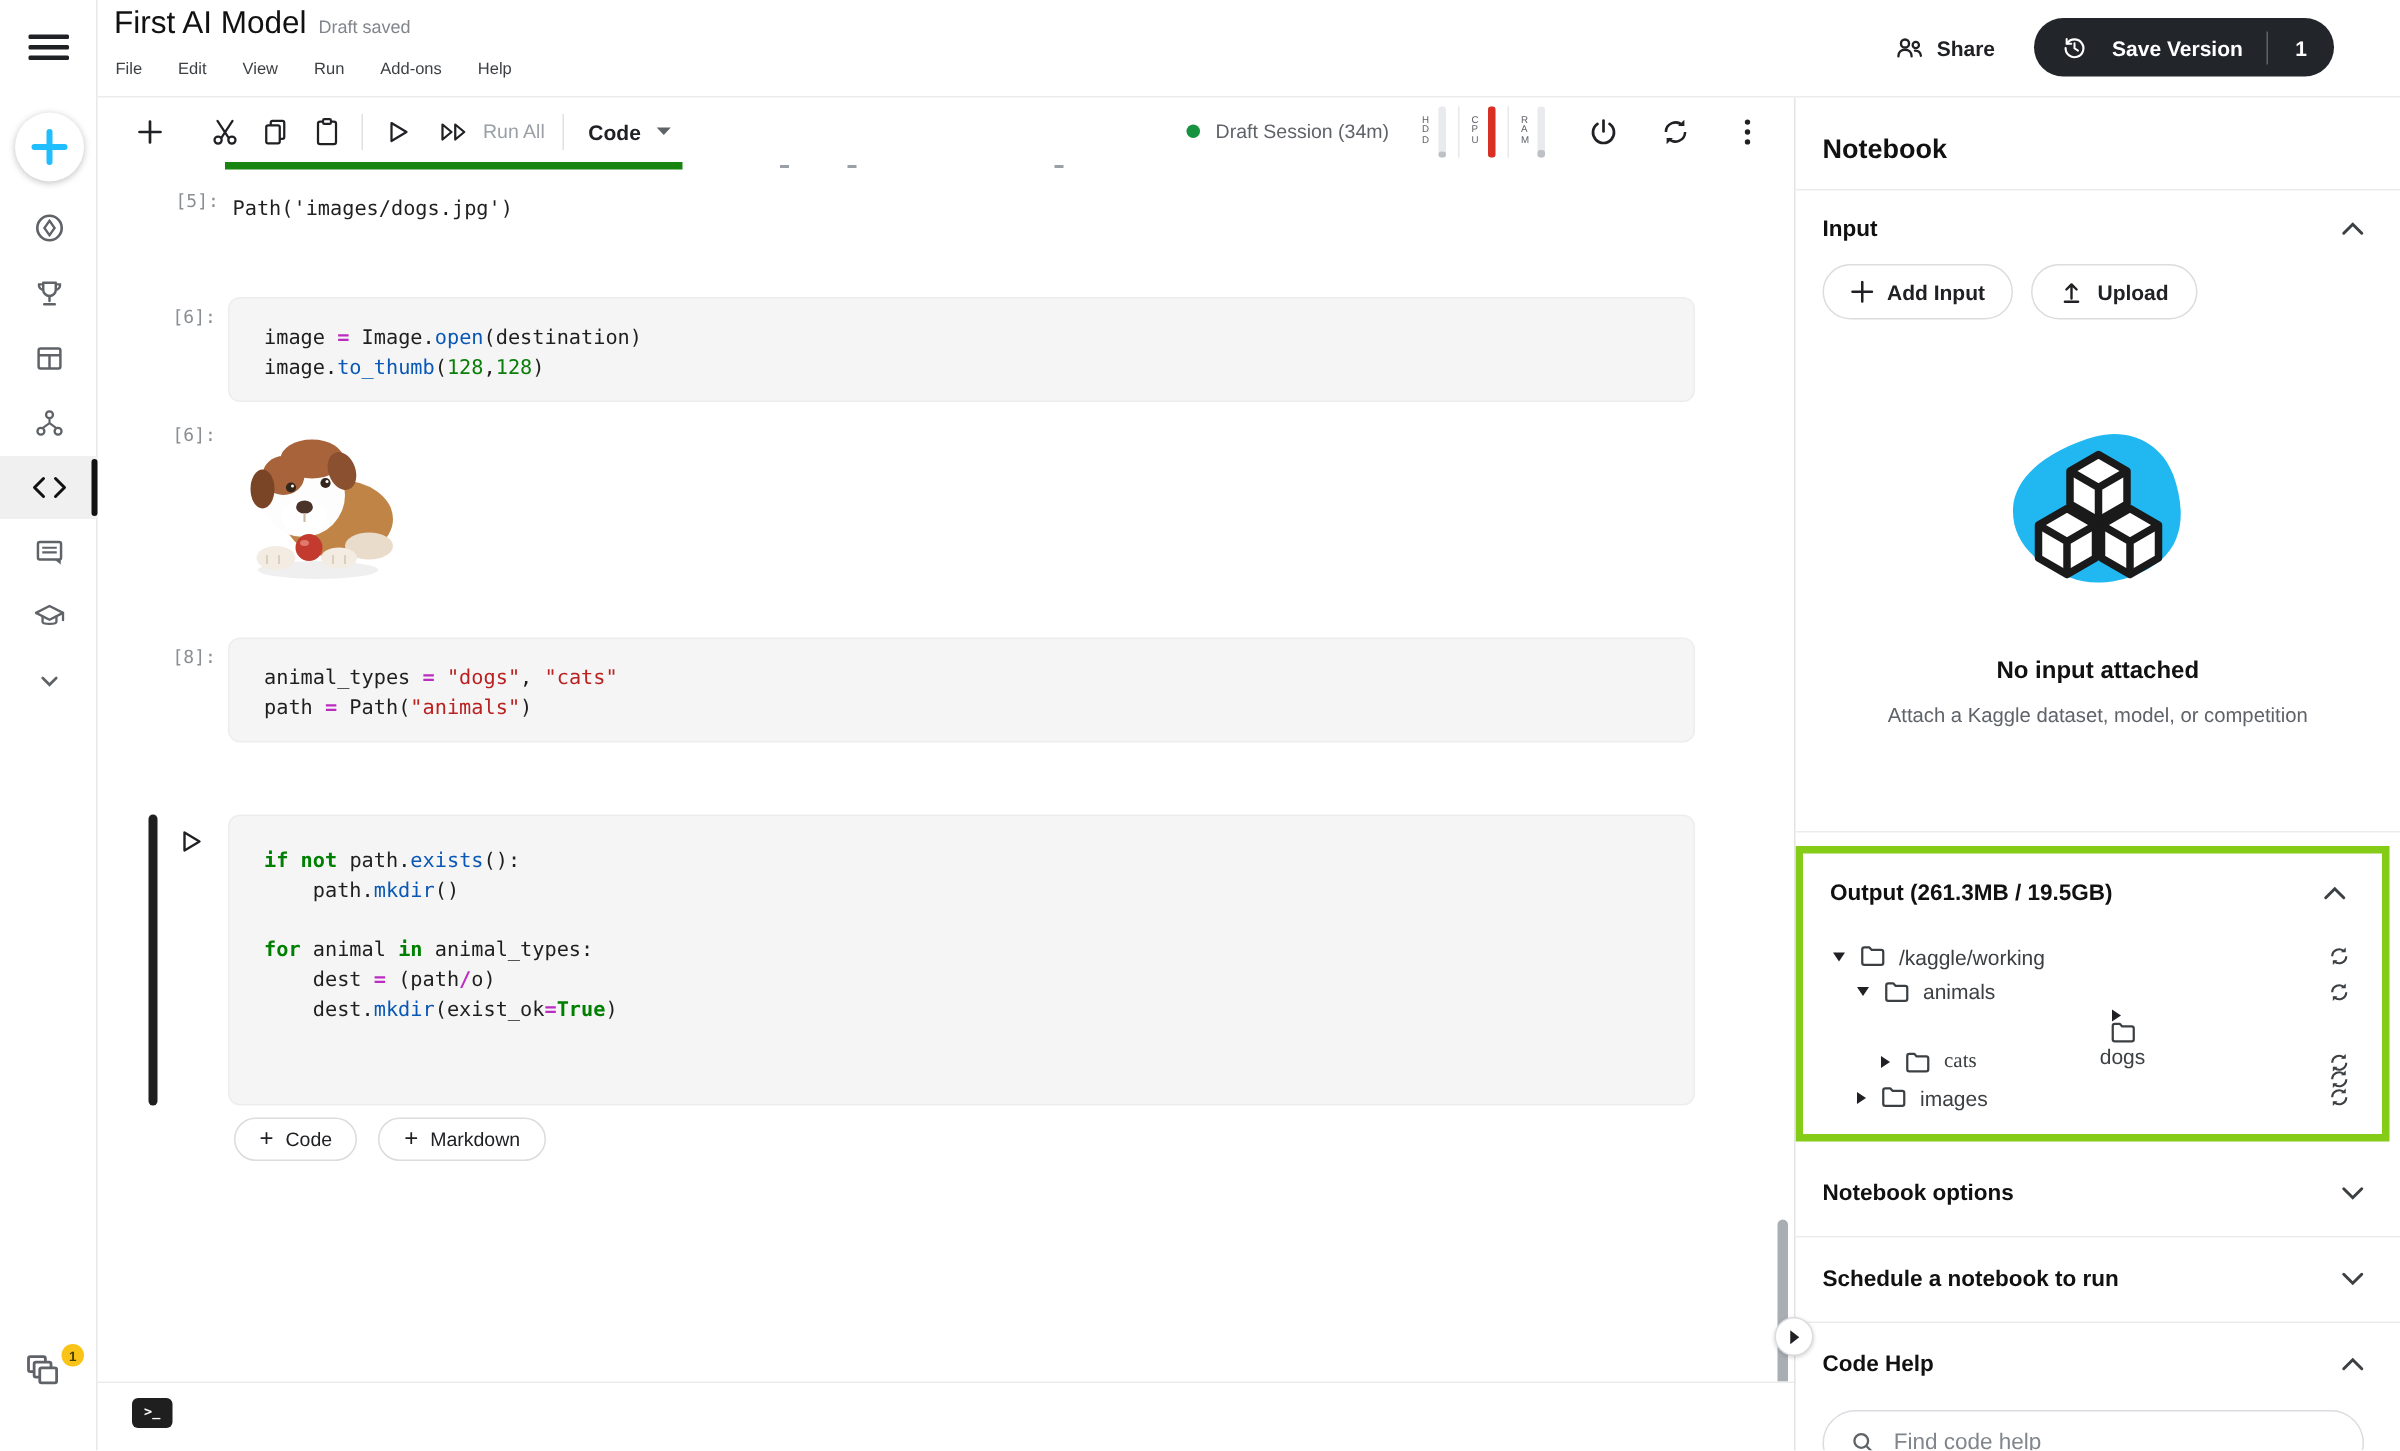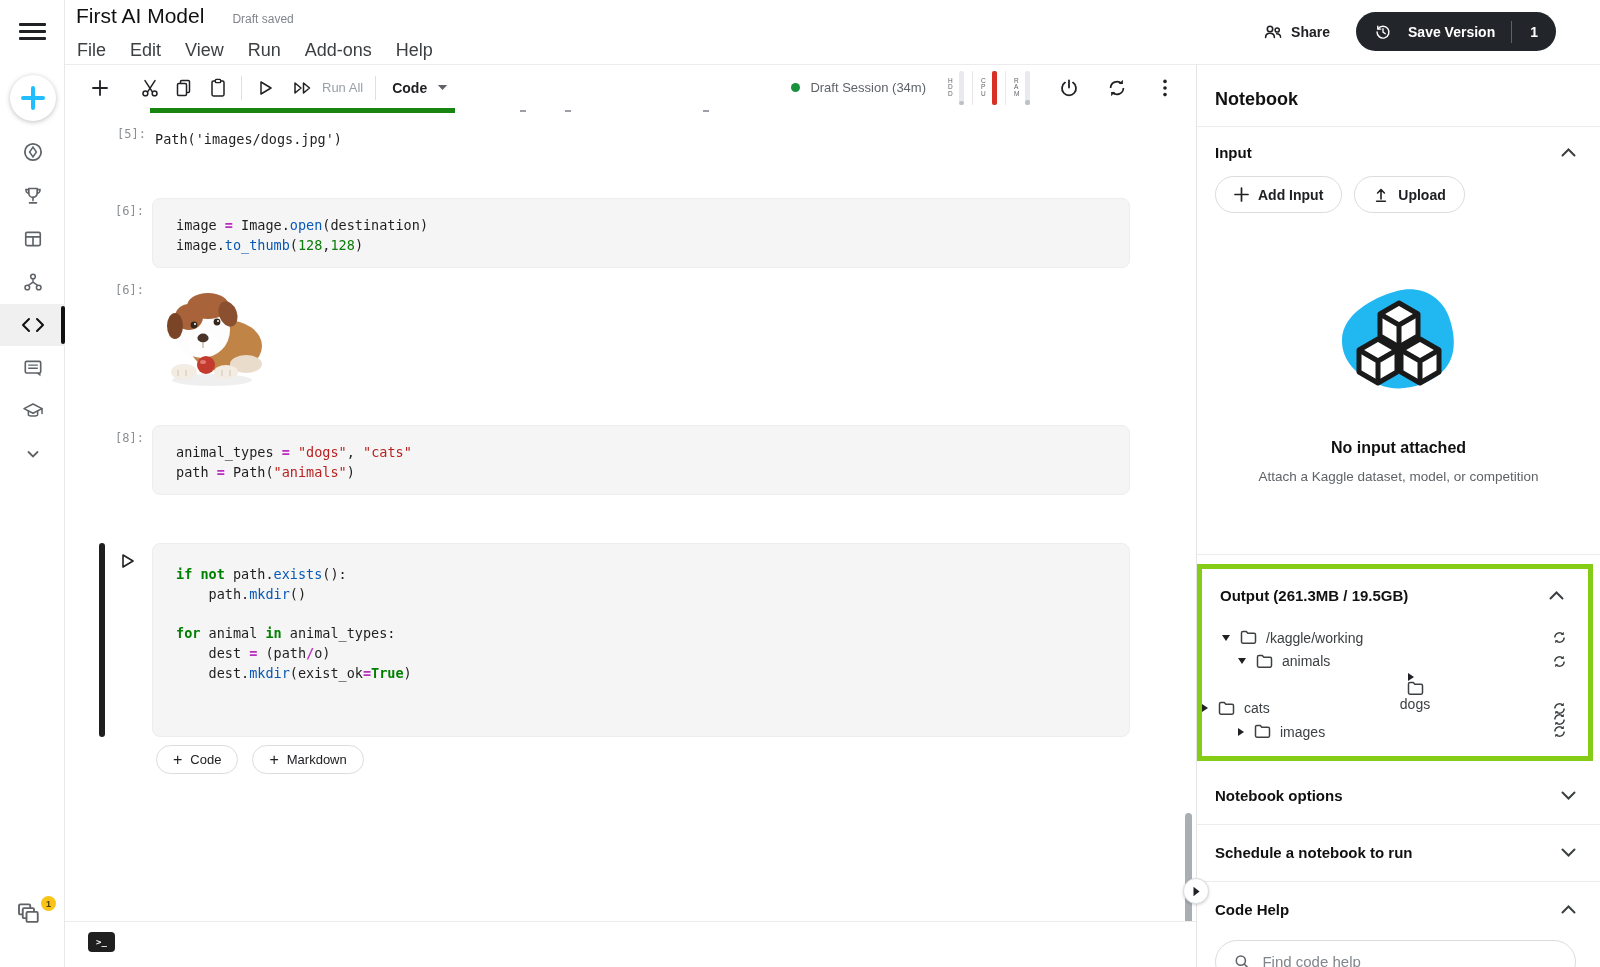--- a/index.html
+++ b/index.html
@@ -15,25 +15,25 @@
               box-shadow:0 1px 5px rgba(0,0,0,.25); display:flex; align-items:center; justify-content:center; }
   .rail-item { position:absolute; left:0; width:65px; height:42px; display:flex; align-items:center; justify-content:center; }
   .rail-item.active { background:#f0f0f0; }
   .rail-item.active::after { content:""; position:absolute; right:0; top:2px; bottom:2px; width:4px; background:#111; border-radius:2px; }
   .rail-bottom { position:absolute; left:14px; top:900px; width:40px; height:44px; }
   .badge { position:absolute; right:-2px; top:-4px; width:15px; height:15px; border-radius:50%; background:#f9c317;
            font-size:9px; font-weight:bold; color:#4a3b00; display:flex; align-items:center; justify-content:center; }
 
   
   .header { position:absolute; left:65px; top:0; width:1535px; height:65px; border-bottom:1px solid #ececec; background:#fff; z-index:4; }
-  .title-row { position:absolute; left:11px; top:4px; display:flex; align-items:baseline; gap:28px; }
+  .title-row { position:absolute; left:11px; top:4px; display:flex; align-items:baseline; gap:8px; }
   .nb-title { font-size:21px; font-weight:500; color:#111; }
   .nb-status { font-size:12px; color:#80868b; }
   .menubar { position:absolute; left:12px; top:40px; display:flex; gap:24px; }
-  .menubar span { font-size:18px; color:#3c4043; cursor:pointer; }
+  .menubar span { font-size:11px; color:#3c4043; cursor:pointer; }
   .header-right { position:absolute; right:44px; top:12px; display:flex; align-items:center; gap:26px; }
   .share-btn { display:flex; align-items:center; gap:8px; font-size:14px; font-weight:600; color:#202124; cursor:pointer; }
   .save-pill { display:flex; align-items:center; background:#22262b; border-radius:20px; height:39px; color:#fff; overflow:hidden; cursor:pointer; }
   .save-main { display:flex; align-items:center; gap:16px; padding:0 16px 0 18px; font-size:14px; font-weight:600; }
   .save-count { border-left:1px solid #5f6368; padding:0 18px; font-size:14px; font-weight:600; height:22px; display:flex; align-items:center; }
 
   
   .main { position:absolute; left:65px; top:65px; width:1131px; height:902px; background:#fff; }
   .toolbar { position:absolute; left:0; top:0; width:100%; height:45px; display:flex; align-items:center; padding:0 14px 0 18px; }
   .tbtn { width:34px; height:34px; display:flex; align-items:center; justify-content:center; cursor:pointer; border-radius:4px; flex:0 0 auto; }
@@ -494,21 +494,21 @@
             </span>
             <span class="tree-name">dogs</span>
             <span class="tree-sync">
               <svg width="15" height="15" viewBox="0 0 16 16">
                 <path d="M13 8a5 5 0 0 1-8.6 3.4M3 8a5 5 0 0 1 8.6-3.4" fill="none" stroke="#3c4043" stroke-width="1.5"></path>
                 <path d="M12.6 1.8v3.4H9.2z" fill="#3c4043"></path>
                 <path d="M3.4 14.2v-3.4h3.4z" fill="#3c4043"></path>
               </svg>
             </span>
           </div>
-          <div class="tree-row" style="">
+          <div class="tree-row" style="padding-left: 52px; font-family: Liberation Serif, serif;">
             <span class="caret right"></span>
             <span style="margin-left: 10px; display: flex;">
               <svg width="17" height="15" viewBox="0 0 17 15">
                 <path d="M1.5 3c0-.8.6-1.4 1.4-1.4h3.4l1.5 1.7h6.3c.8 0 1.4.6 1.4 1.4v7.1c0 .8-.6 1.4-1.4 1.4H2.9c-.8 0-1.4-.6-1.4-1.4z" fill="none" stroke="#3c4043" stroke-width="1.5" stroke-linejoin="round"></path>
               </svg>
             </span>
             <span class="tree-name">cats</span>
             <span class="tree-sync">
               <svg width="15" height="15" viewBox="0 0 16 16">
                 <path d="M13 8a5 5 0 0 1-8.6 3.4M3 8a5 5 0 0 1 8.6-3.4" fill="none" stroke="#3c4043" stroke-width="1.5"></path>

